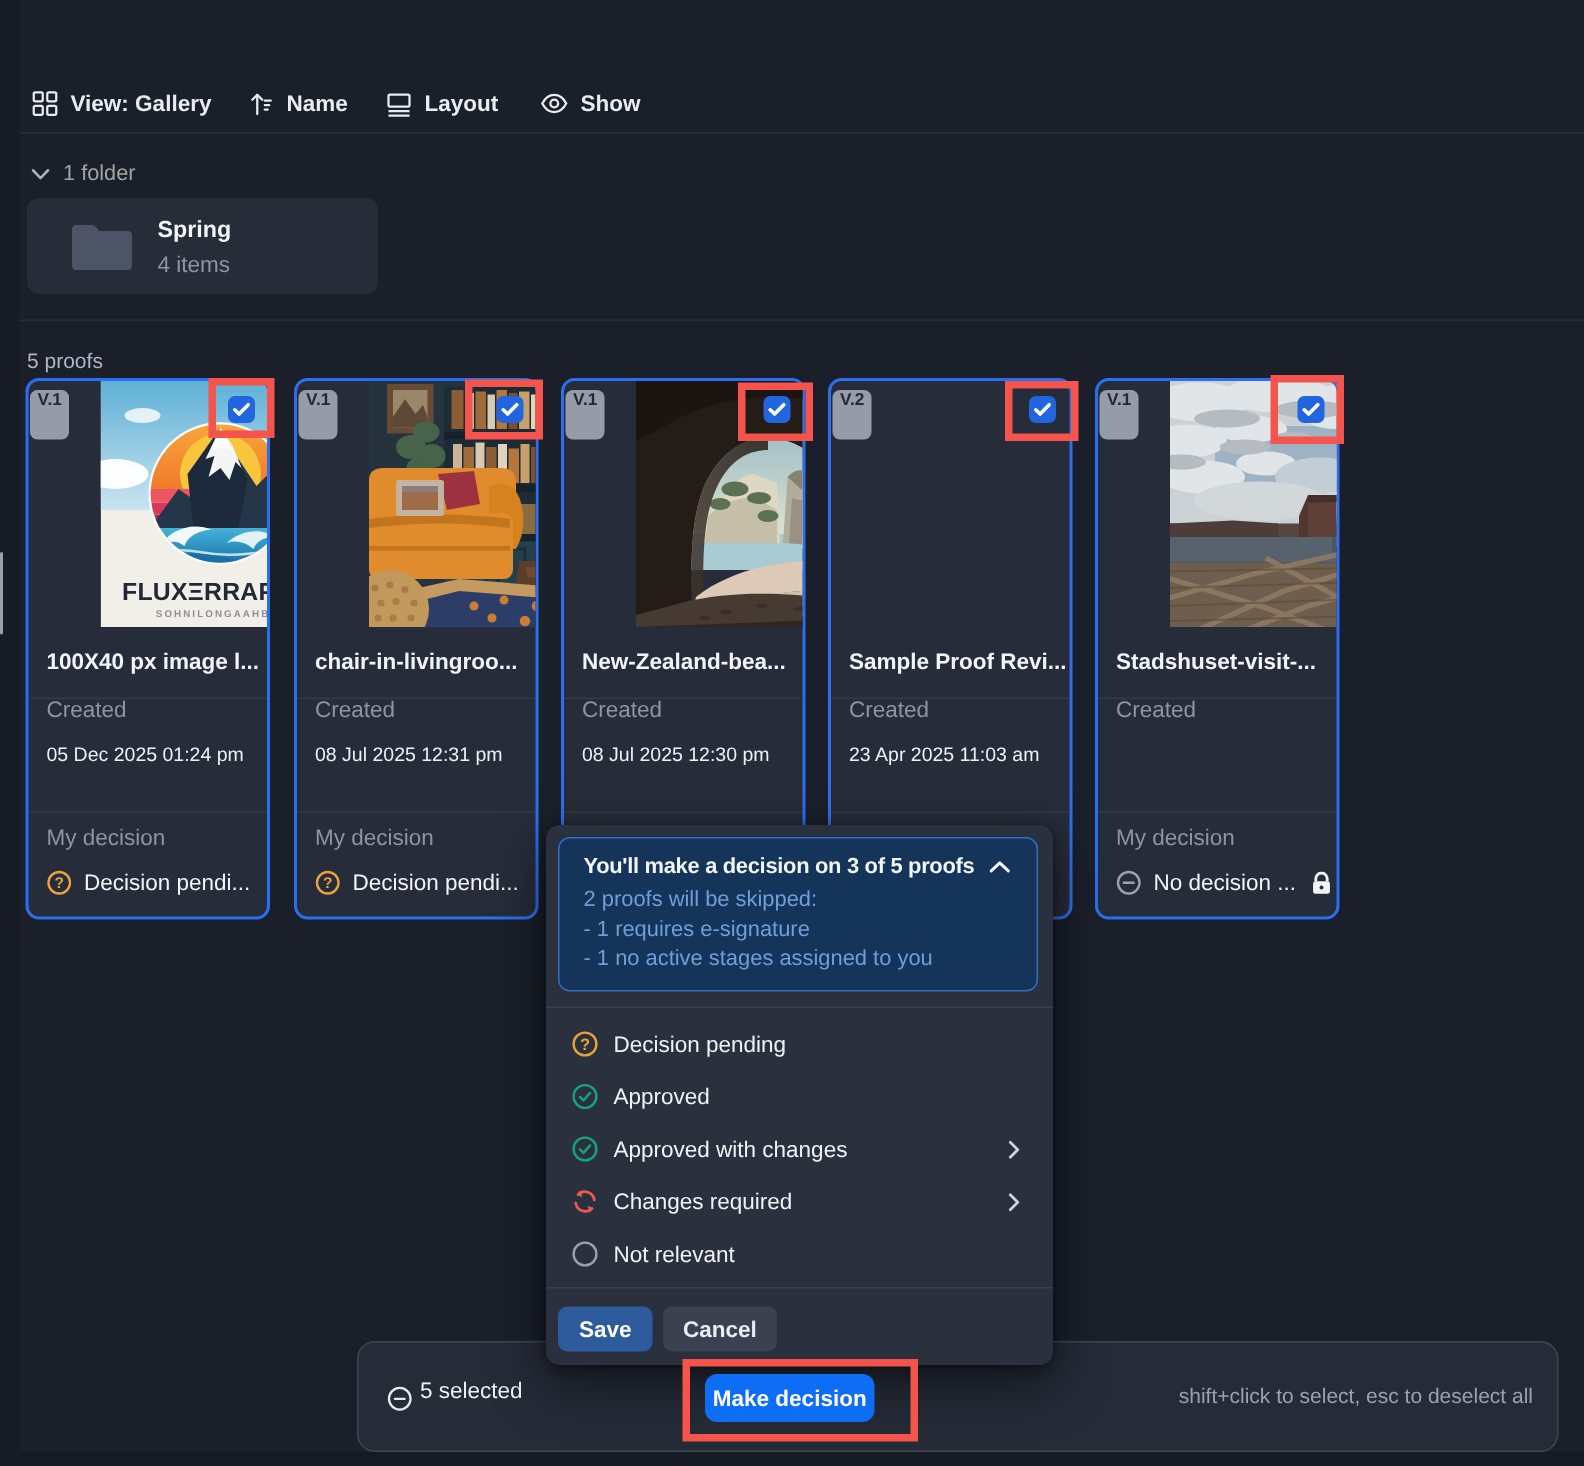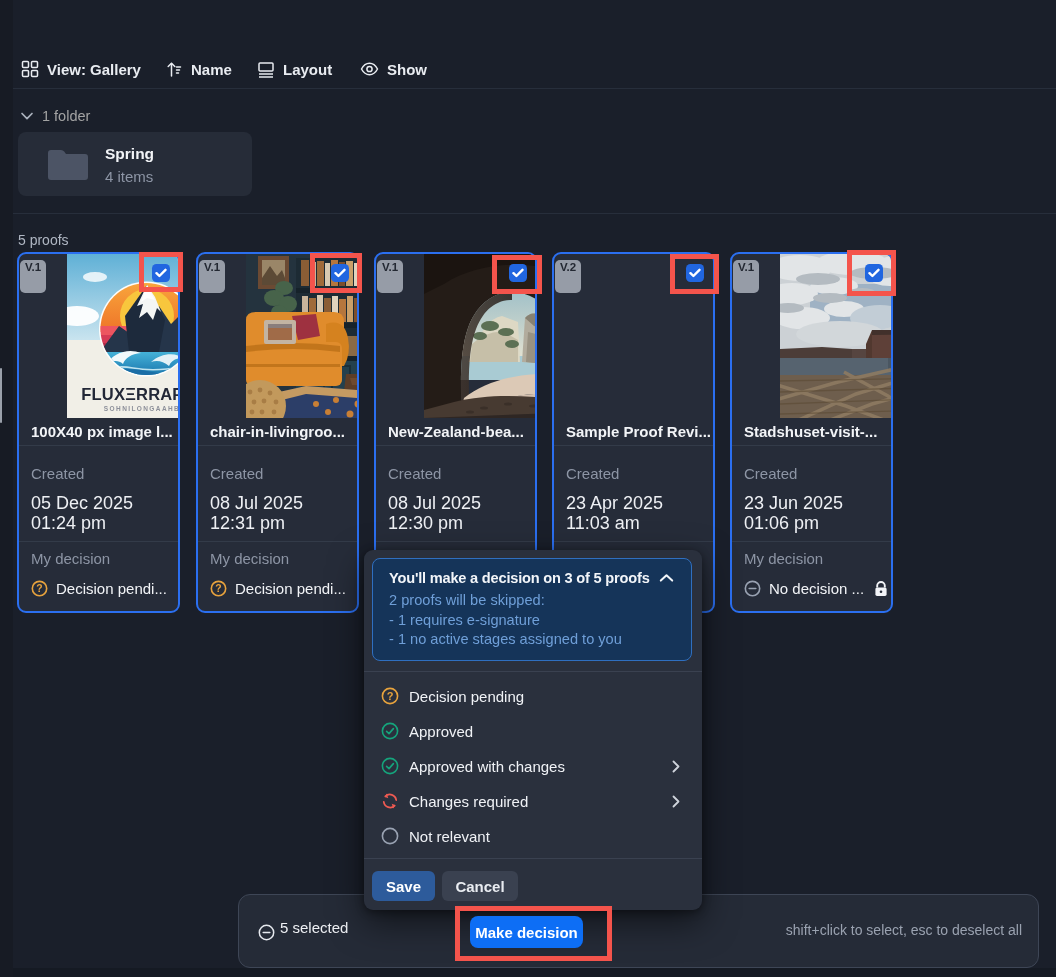--- a/index.html
+++ b/index.html
@@ -11,24 +11,24 @@
   .toolbar { left:0; top:49px; width:1056px; height:40px; border-bottom:1px solid #272e3b; }
   .tb-item { position:absolute; top:0; height:40px; display:flex; align-items:center; gap:8px;
     color:#e9ecf1; font-size:15px; font-weight:700; }
   .crumb { color:#f4f6f9; font-size:15.5px; font-weight:700; }
   .divider { left:0; top:213px; width:1056px; height:1px; background:#272e3b; }
   .sec-label { color:#a3a3a3; font-size:14px; }
   .folder-card { left:18px; top:132px; width:234px; height:64px; background:#262c38; border-radius:8px; }
   .card { position:absolute; top:252px; width:163px; height:361px; background:#262c39;
     border:2px solid #2b6ff0; border-radius:9px; overflow:hidden; }
   .thumb { position:absolute; left:0; top:0; width:159px; height:164px; overflow:hidden;margin-left:48px; }
-  .ttl { position:absolute; left:0; top:164px; width:159px; height:28px; border-bottom:1px solid #333b49;
+  .ttl { position:absolute; left:0; top:164px; width:159px; height:48px; border-bottom:1px solid #333b49;
     display:flex; align-items:center; padding:0 12px; color:#f2f4f7; font-size:15px; font-weight:700; white-space:nowrap; }
   .created { position:absolute; left:12px; top:211px; color:#8d95a5; font-size:15px; }
-  .cdate { position:absolute; left:12px; top:239px; width:140px; color:#eef0f4; font-size:18px; line-height:20px; }
+  .cdate { position:absolute; left:12px; top:239px; width:140px; color:#eef0f4; font-size:13px; line-height:20px; }
   .sep2 { position:absolute; left:0; top:287px; width:159px; height:1px; background:#333b49; }
   .mydec { position:absolute; left:12px; top:296px; color:#8d95a5; font-size:15px; }
   .decrow { position:absolute; left:12px; top:326px; display:flex; align-items:center; gap:8px;
     color:#f2f4f7; font-size:15px; white-space:nowrap; }
   .vbadge { position:absolute; left:1px; top:6px; background:rgba(160,166,177,.92); border-radius:5px;
     padding:1px 5px 20px; color:#232832; font-size:11.5px; font-weight:700; }
   .cbx { position:absolute; width:18px; height:18px; background:#2166e0; border-radius:4.5px;
     display:flex; align-items:center; justify-content:center; }
   .redrect { position:absolute; border:5px solid #f4544c; z-index:40; }
   .panel { left:364px; top:550px; width:338px; height:360px; background:#2a303d; border-radius:9px;
@@ -427,21 +427,20 @@
         <g stroke="#57462f" stroke-width="1.3" fill="none" opacity=".5">
           <path d="M0 127 L159 124"></path>
             <path d="M0 138 L159 133"></path>
             <path d="M0 150 L159 144"></path>
             <path d="M0 160 L159 156"></path>
         </g>
       </svg>
     </div>
     <div class="ttl">Stadshuset-visit-...</div>
     <div class="created">Created</div>
-    <div class="cdate">23 Jun 2025 01:06 pm</div>
     <div class="sep2"></div>
     <div class="mydec">My decision</div>
     <div class="decrow">
       <svg width="17" height="17" viewBox="0 0 18 18" fill="none" stroke="#99a2b2" stroke-width="1.7" stroke-linecap="round">
           <circle cx="9" cy="9" r="7.6"></circle>
           <path d="M5.5 9 L12.5 9"></path>
         </svg>
       <span>No decision ...</span>
       <svg width="14" height="16" viewBox="0 0 14 16" style="margin-left:2px">
           <path d="M3.2 6.5 L3.2 4.8 a3.8 3.8 0 0 1 7.6 0 L10.8 6.5" fill="none" stroke="#f2f4f7" stroke-width="1.9"></path>

